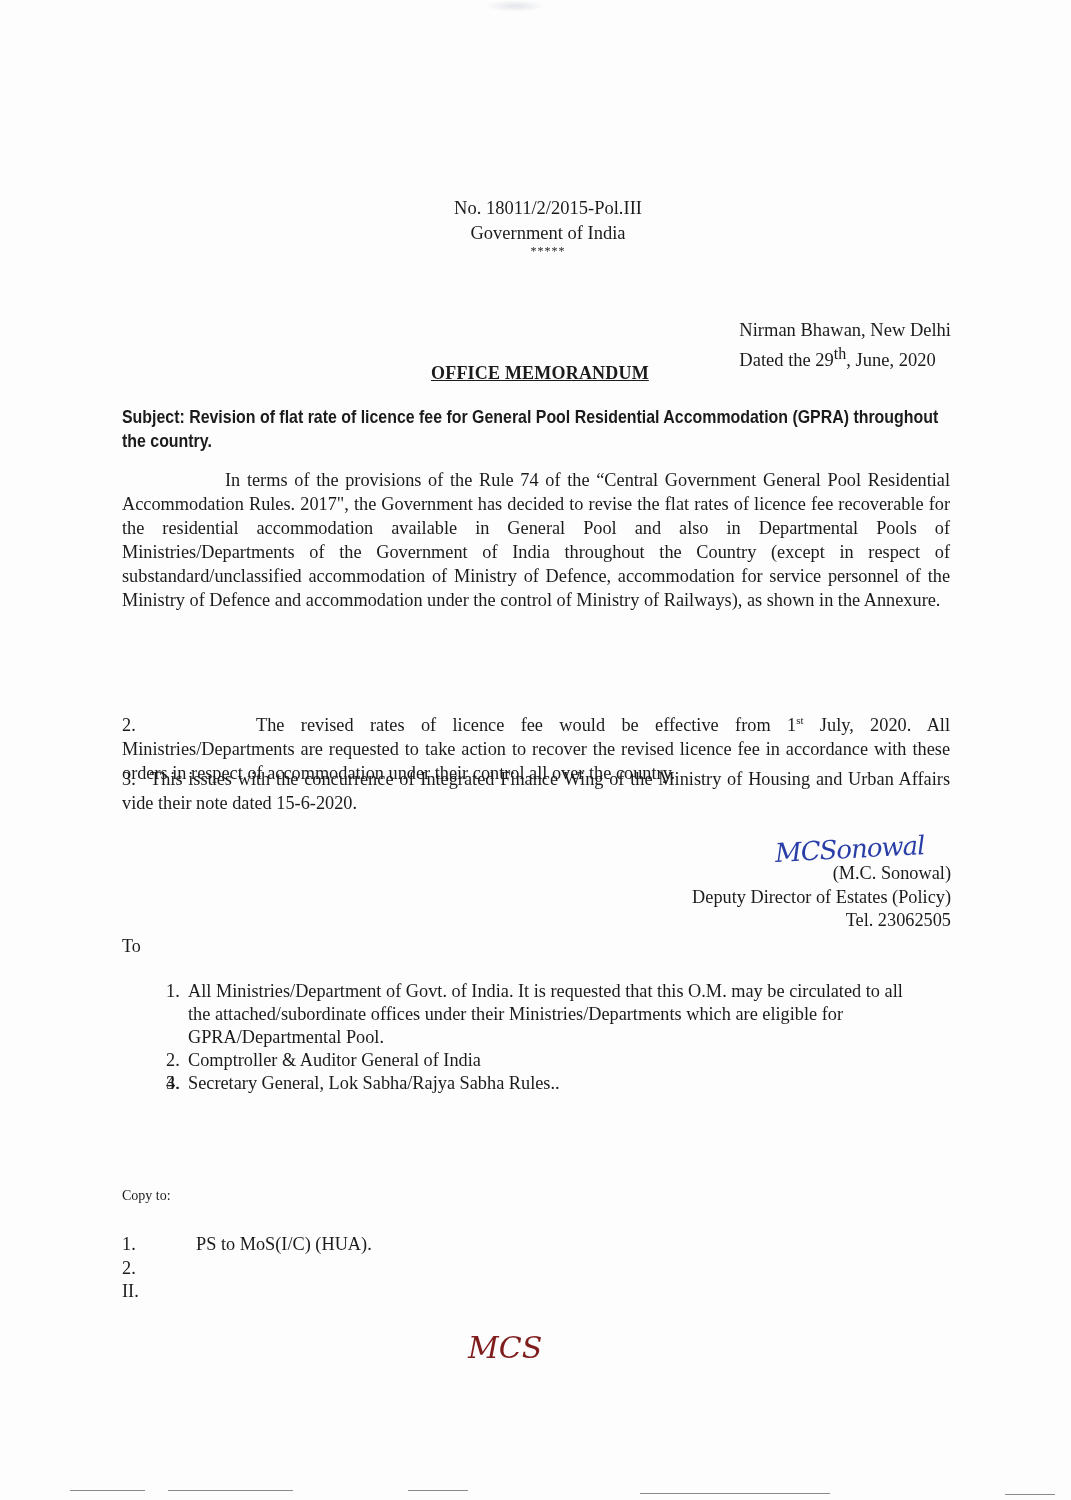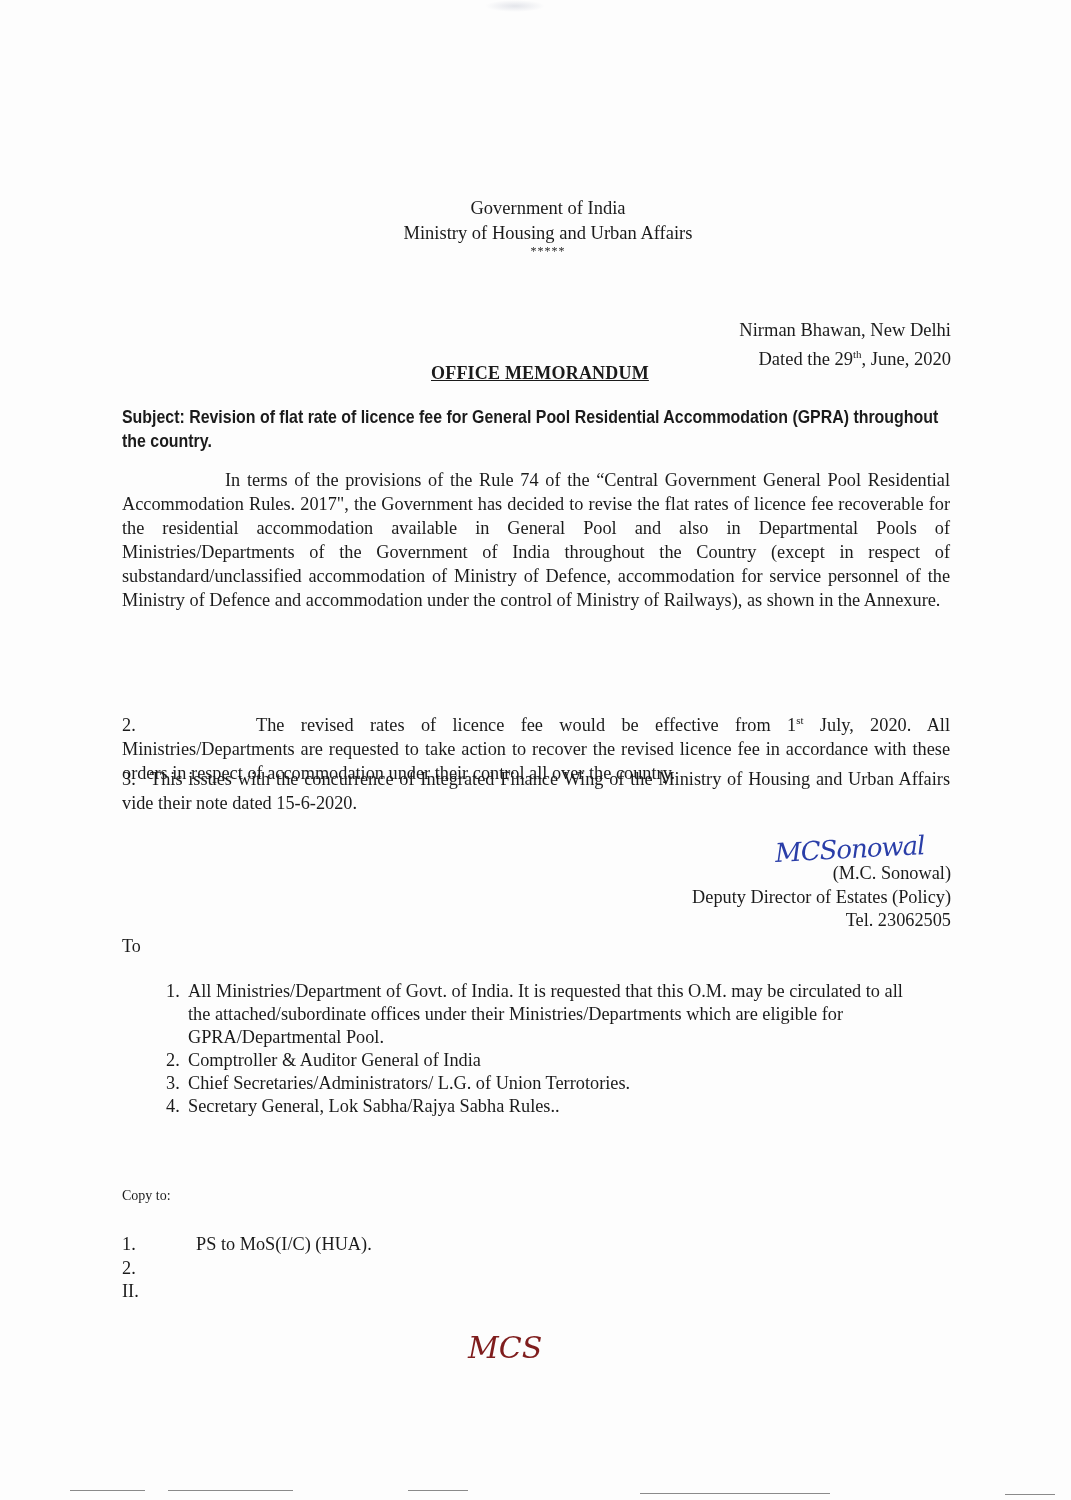--- a/index.html
+++ b/index.html
@@ -14,24 +14,24 @@
   .scan-smudge {
     position: absolute; left: 485px; top: 0; width: 60px; height: 12px;
     background: radial-gradient(ellipse at center, rgba(180,185,200,0.35) 0%, rgba(255,255,255,0) 70%);
   }
   .header-block {
     position: absolute; left: 360px; top: 196px; width: 376px;
     text-align: center; font-size: 18.5px; line-height: 24.5px;
   }
   .stars { font-size: 12px; letter-spacing: 1px; line-height: 12px; }
   .place-block {
-    position: absolute; right: 120px; top: 318px; text-align: right;
+    position: absolute; right: 120px; top: 318px; text-align: left;
     font-size: 18.5px; line-height: 24px;
   }
-  .place-block sup { font-size: 11px; margin-top: 32px; }
+  .place-block sup { font-size: 16px; margin-top: 32px; }
   .om-title {
     position: absolute; left: 431px; top: 363px;
     font-weight: bold; font-size: 18px; text-decoration: underline;
     letter-spacing: 0.2px;
   }
   .subject {
     position: absolute; left: 122px; top: 405px; width: 830px;
     font-weight: bold; font-size: 18.5px; line-height: 24px;
     font-family: "Liberation Sans", "DejaVu Sans", sans-serif;
     transform: scaleX(0.86); transform-origin: left top;
@@ -77,22 +77,22 @@
     color: #7f1d1d; font-size: 30px;
   }
   .edge-line { position: absolute; height: 1px; background: #8a8a8a; top: 1490px; }
 </style>
 </head>
 <body>
 
 <div class="scan-smudge"></div>
 
 <div class="header-block">
+  <div>No. 18011/2/2015-Pol.III</div>
   <div>Government of India</div>
-  <div>Ministry of Housing and Urban Affairs</div>
   <div class="stars">*****</div>
 </div>
 
 <div class="place-block">
   <div>Nirman Bhawan, New Delhi</div>
   <div><span>Dated the 29</span><sup>th</sup><span>, June, 2020</span></div>
 </div>
 
 <div class="om-title">OFFICE MEMORANDUM</div>
 
@@ -116,21 +116,21 @@
   <div>(M.C. Sonowal)</div>
   <div>Deputy Director of Estates (Policy)</div>
   <div>Tel. 23062505</div>
 </div>
 
 <div class="to-label">To</div>
 
 <ul class="to-list">
   <li><span class="n">1.</span><span>All Ministries/Department of Govt. of India. It is requested that this O.M. may be circulated to all the attached/subordinate offices under their Ministries/Departments which are eligible for GPRA/Departmental Pool.</span></li>
   <li><span class="n">2.</span><span>Comptroller &amp; Auditor General of India</span></li>
-  <li><span class="n">3.</span><span>Chief Secretaries/Administrators/ L.G. of Union Terrotories.</span></li>
+  <li><span class="n">3.</span></li>
   <li><span class="n">4.</span><span>Secretary General, Lok Sabha/Rajya Sabha Rules..</span></li>
 </ul>
 
 <div class="copy-label">Copy to:</div>
 
 <ul class="copy-list">
   <li><span class="n">1.</span><span>PS to MoS(I/C) (HUA).</span></li>
   <li><span class="n">2.</span></li>
 </ul>
 <div class="copy-cont">II.</div>

